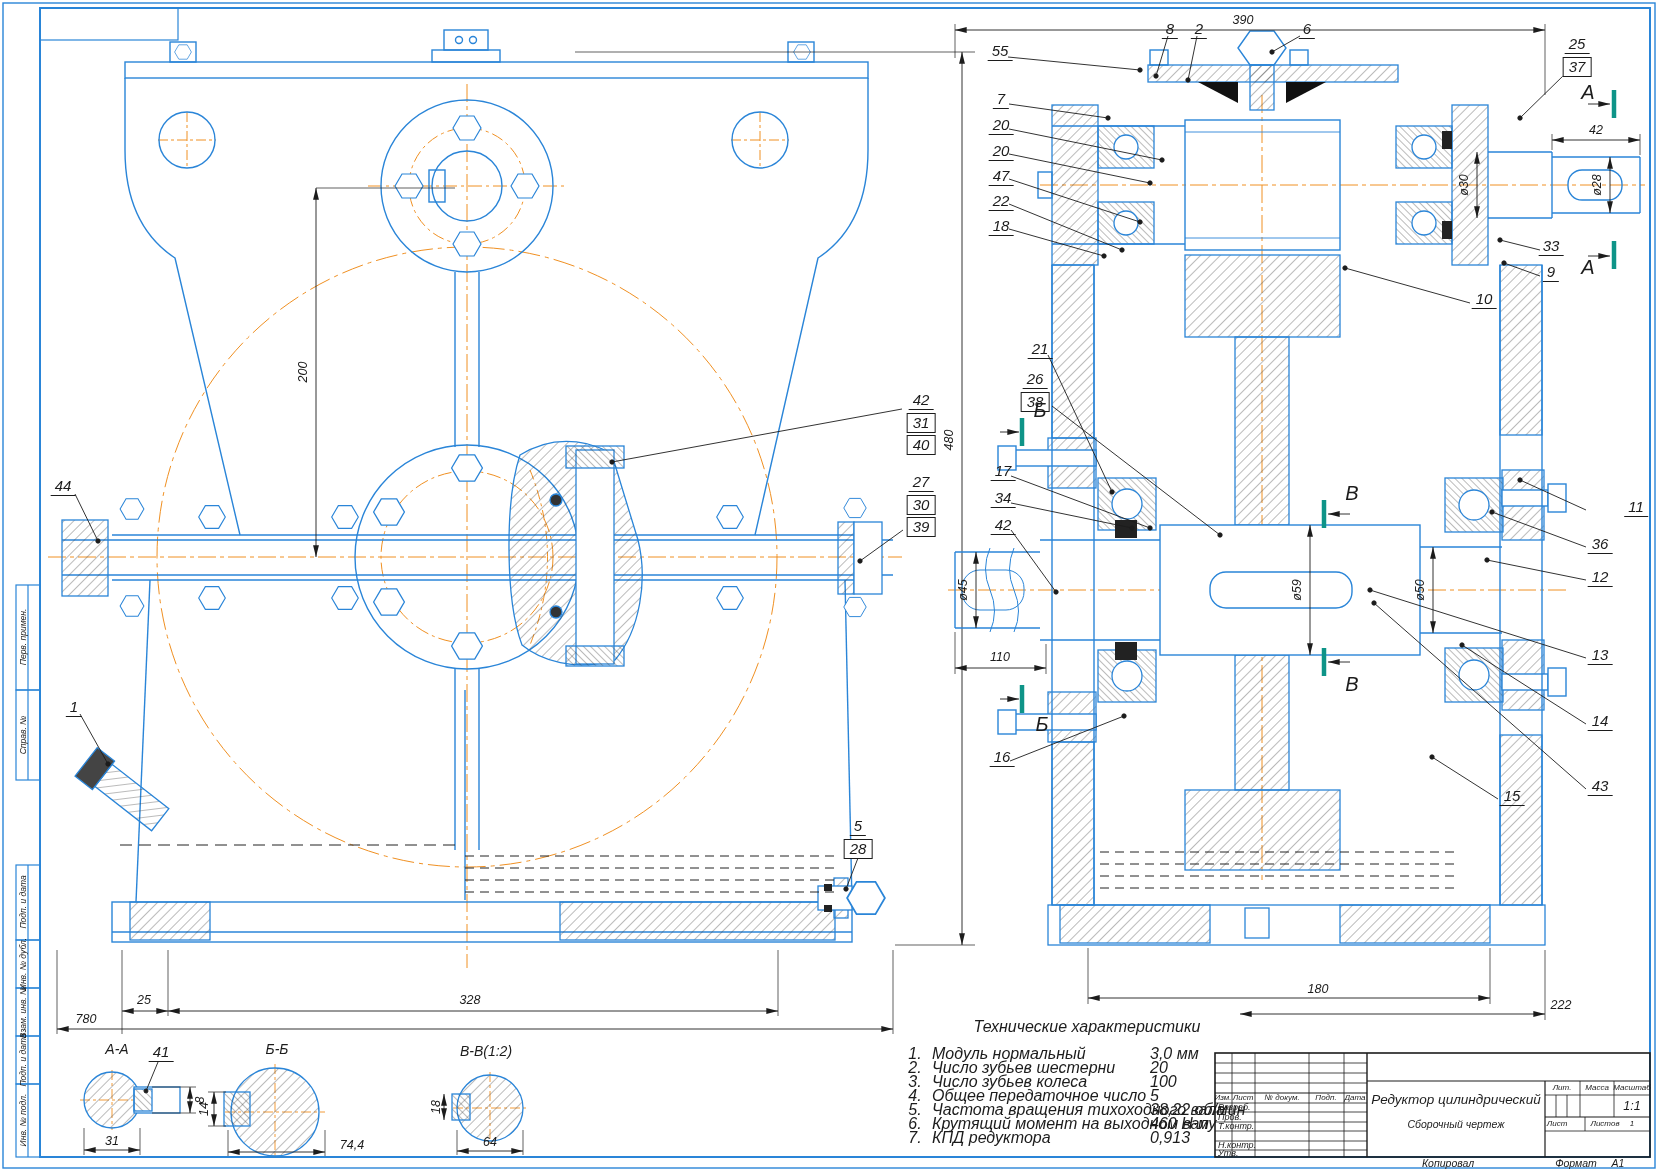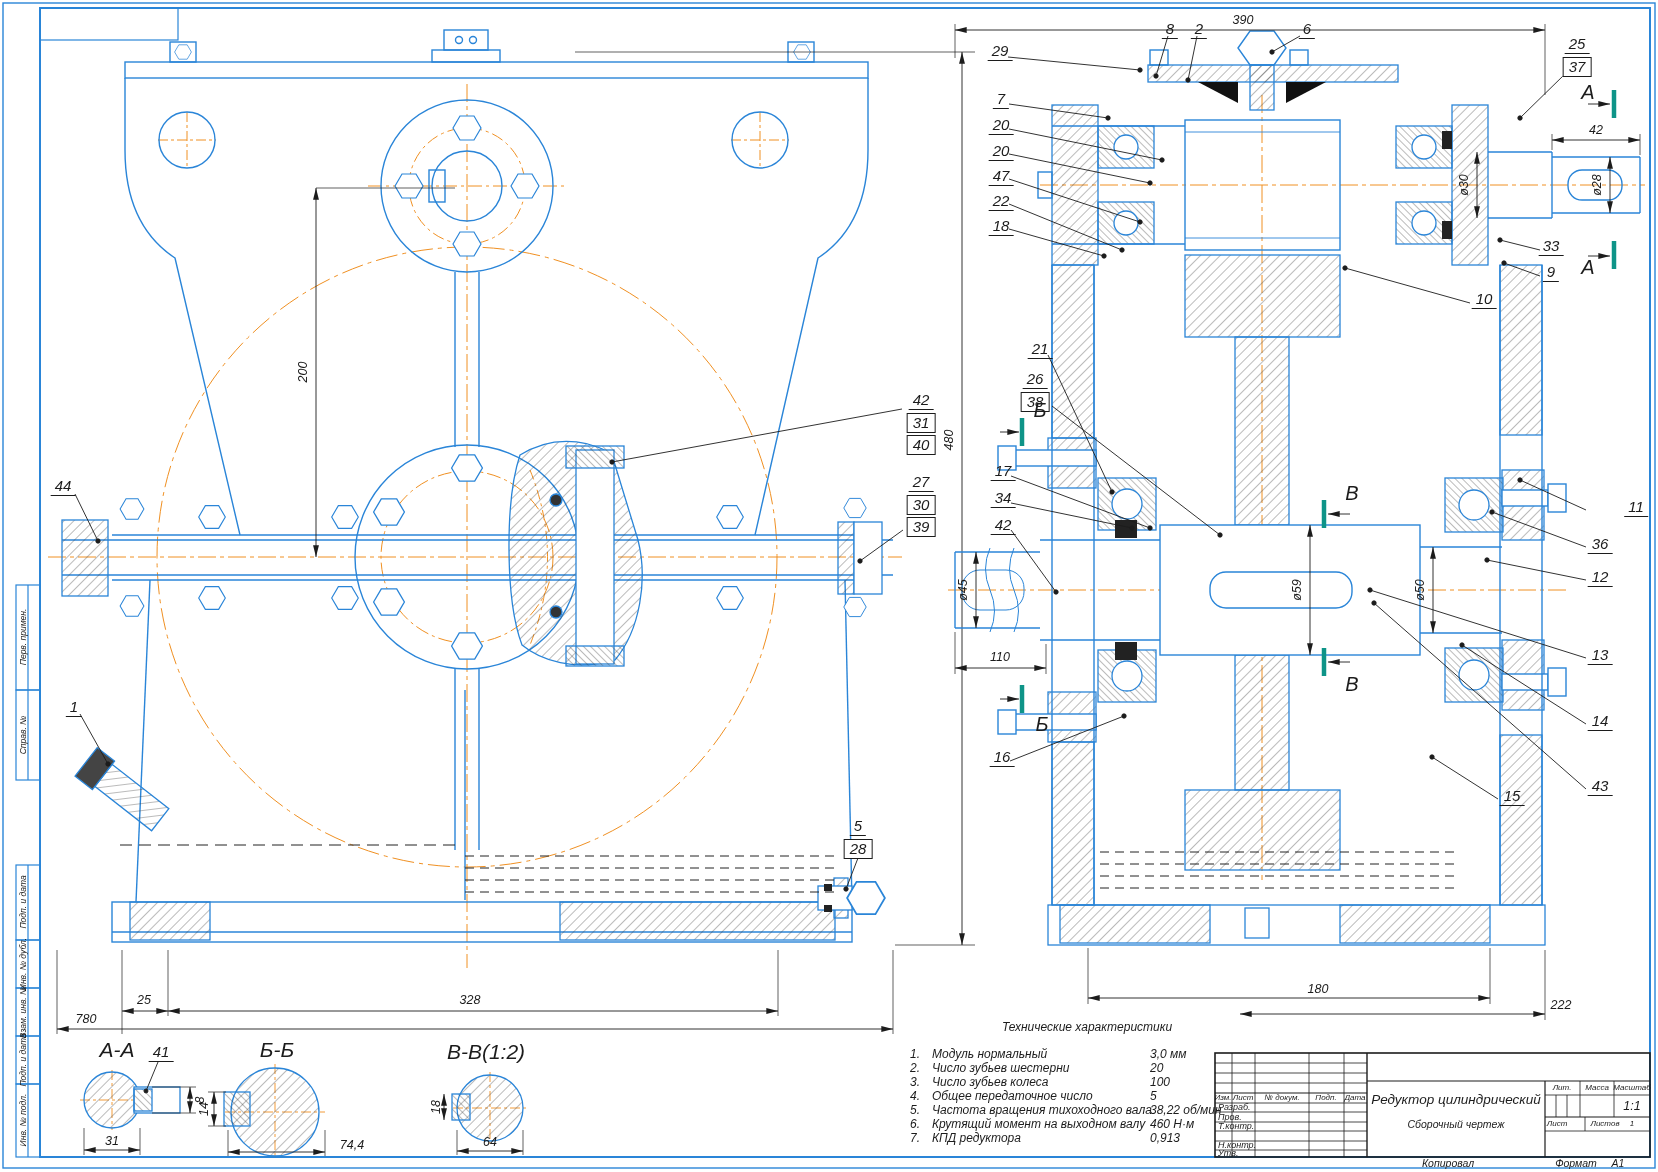--- a/index.html
+++ b/index.html
@@ -7,22 +7,22 @@
          font-family:"Liberation Sans",sans-serif}
   .sheet svg{position:absolute;left:0;top:0}
   .lb{position:absolute;transform:translate(-50%,-50%);font-style:italic;font-size:12.5px;
       color:#1c1c1c;white-space:nowrap;line-height:1;z-index:5}
   .co{font-size:15px}
   .u{border-bottom:1.4px solid #1c1c1c;padding:0 4px 2px}
   .bx{border:1.4px solid #1c1c1c;padding:1px 5px 2px;background:#fff}
   .rot{transform:translate(-50%,-50%) rotate(-90deg)}
   .la{transform:translate(0,-50%)}
   .mk{font-size:20px}
-  .sec{font-size:21px}
-  .tech{font-size:12px}
+  .sec{font-size:14px}
+  .tech{font-size:16px}
   .tb{font-size:9px}
   .tb1{font-size:8px}
   .tbt{font-size:13.5px}
   .tbs{font-size:10.5px}
   .side{font-size:8.5px;transform:translate(-50%,-50%) rotate(-90deg)}
 </style>
 </head>
 <body>
 
 <div class="sheet">
@@ -501,21 +501,21 @@
 <span class="lb" style="left:1596px;top:130px">42</span>
 <span class="lb rot" style="left:1464px;top:185px">ø30</span>
 <span class="lb rot" style="left:1597px;top:185px">ø28</span>
 <span class="lb rot" style="left:963px;top:590px">ø45</span>
 <span class="lb" style="left:1000px;top:657px">110</span>
 <span class="lb rot" style="left:1297px;top:590px">ø59</span>
 <span class="lb rot" style="left:1420px;top:590px">ø50</span>
 <span class="lb" style="left:1318px;top:989px">180</span>
 <span class="lb" style="left:1561px;top:1005px">222</span>
 
-<span class="lb co u" style="left:1000px;top:52px">29</span>
+<span class="lb co u" style="left:1000px;top:52px">55</span>
 <span class="lb co u" style="left:1001px;top:100px">7</span>
 <span class="lb co u" style="left:1001px;top:126px">20</span>
 <span class="lb co u" style="left:1001px;top:152px">20</span>
 <span class="lb co u" style="left:1001px;top:177px">47</span>
 <span class="lb co u" style="left:1001px;top:202px">22</span>
 <span class="lb co u" style="left:1001px;top:227px">18</span>
 <span class="lb co u" style="left:1170px;top:30px">8</span>
 <span class="lb co u" style="left:1199px;top:30px">2</span>
 <span class="lb co u" style="left:1307px;top:30px">6</span>
 <span class="lb co u" style="left:1577px;top:45px">25</span>

